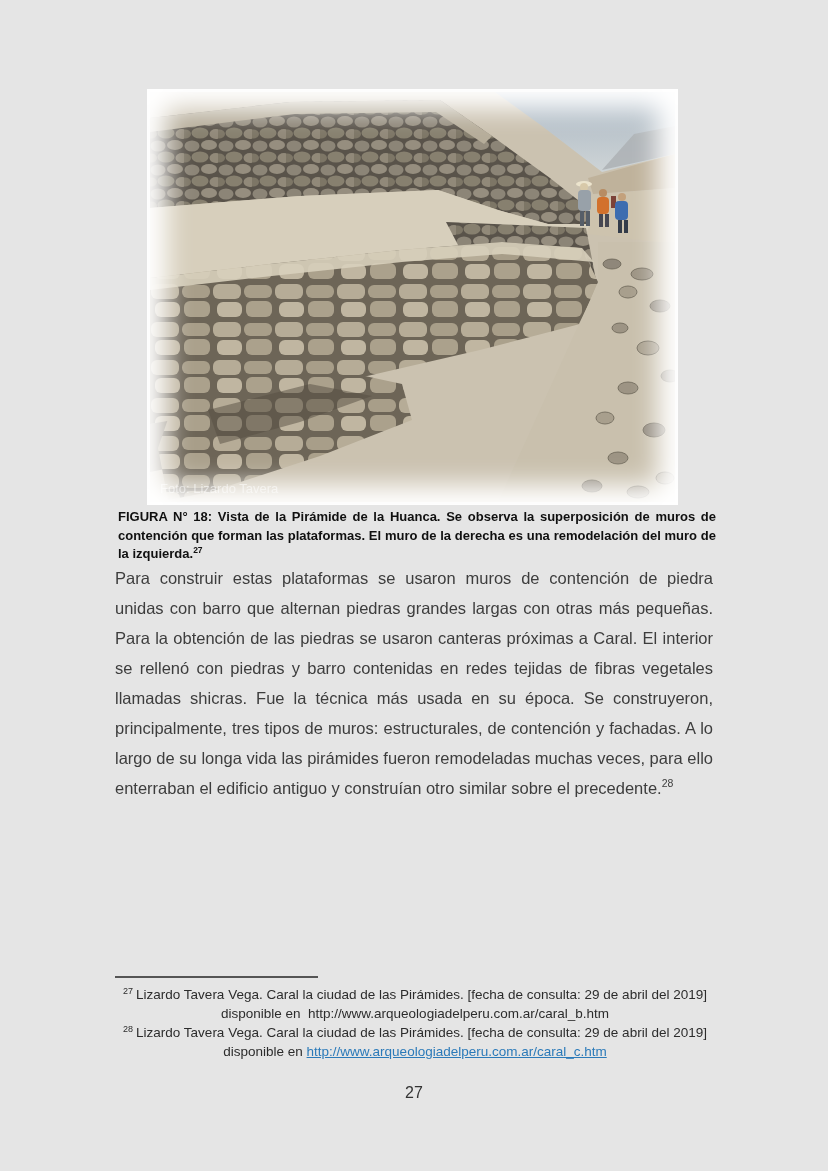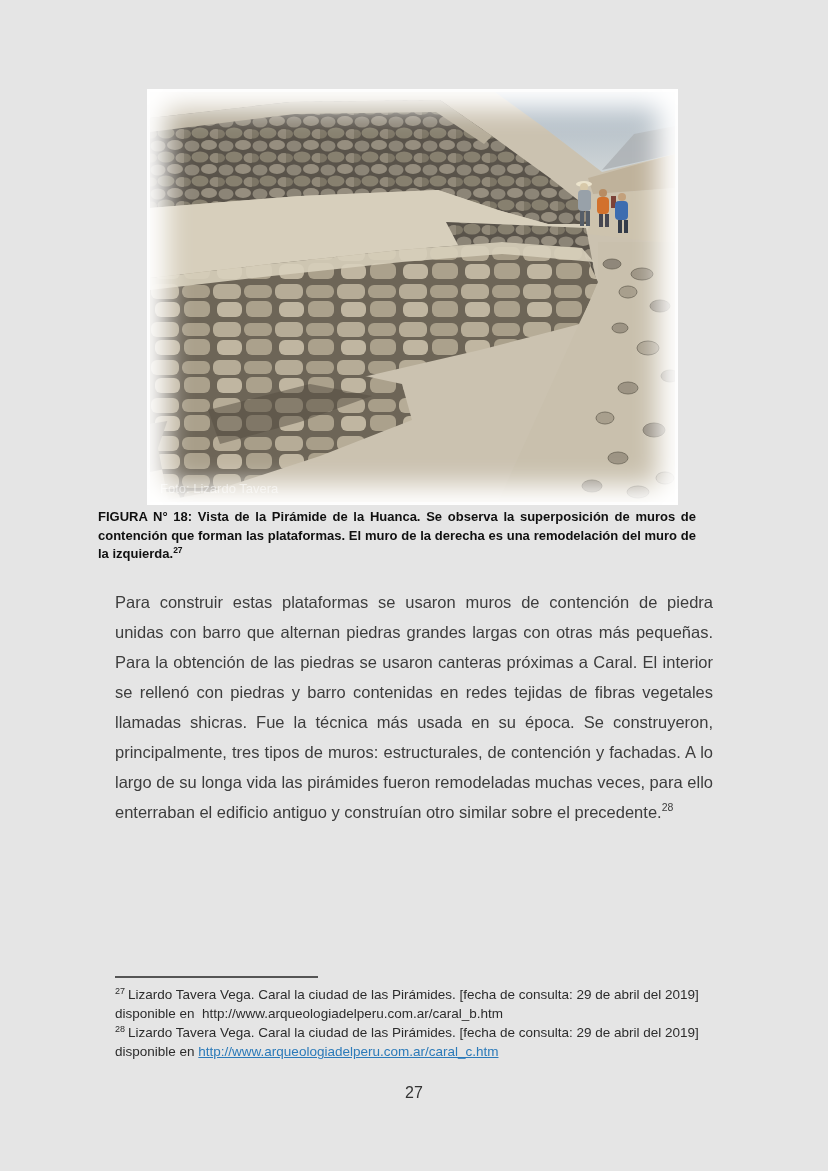--- a/index.html
+++ b/index.html
@@ -12,40 +12,40 @@
   
   .photo-wrap { position:absolute; left:150px; top:92px; width:525px; height:410px; }
   .photo-wrap svg { width:100%; height:100%; display:block; filter:blur(0.4px); }
   .photo-wrap::after {
     content:""; position:absolute; inset:-3px; pointer-events:none;
     box-shadow: inset 0 0 26px 20px #ffffff;
   }
   .watermark-text { font-family:"Liberation Sans",sans-serif; }
   
   .caption {
-    position:absolute; left:98px; top:508px; width:598px;
+    position:absolute; left:118px; top:508px; width:598px;
     font-size:13px; line-height:18.5px; font-weight:bold; color:#101010;
     text-align:justify;
   }
   .caption sup { font-size:8.5px; line-height:0; vertical-align:5px; font-weight:bold; }
   
   .body-text {
-    position:absolute; left:115px; top:587px; width:598px;
+    position:absolute; left:115px; top:563px; width:598px;
     font-size:16.5px; line-height:30px; color:#3d3d3d;
     text-align:justify;
   }
   .body-text sup { font-size:10.5px; line-height:0; vertical-align:7px; }
   
   .fn-divider {
     position:absolute; left:115px; top:976px; width:203px; height:2px;
     background:#555555;
   }
   .footnotes {
     position:absolute; left:115px; top:985px; width:600px;
-    font-size:13.5px; line-height:19px; color:#2c2c2c; text-align:left;
+    font-size:13.5px; line-height:19px; color:#2c2c2c; text-align:center;
   }
   .footnote { margin:0; }
   .footnote sup { font-size:9px; line-height:0; vertical-align:5px; margin-right:3px; }
   .fn-link { color:#2b7ab9; }
   
   .page-number {
     position:absolute; left:0; top:1084px; width:100%;
     text-align:center; font-size:16px; color:#333333;
   }
 </style>

